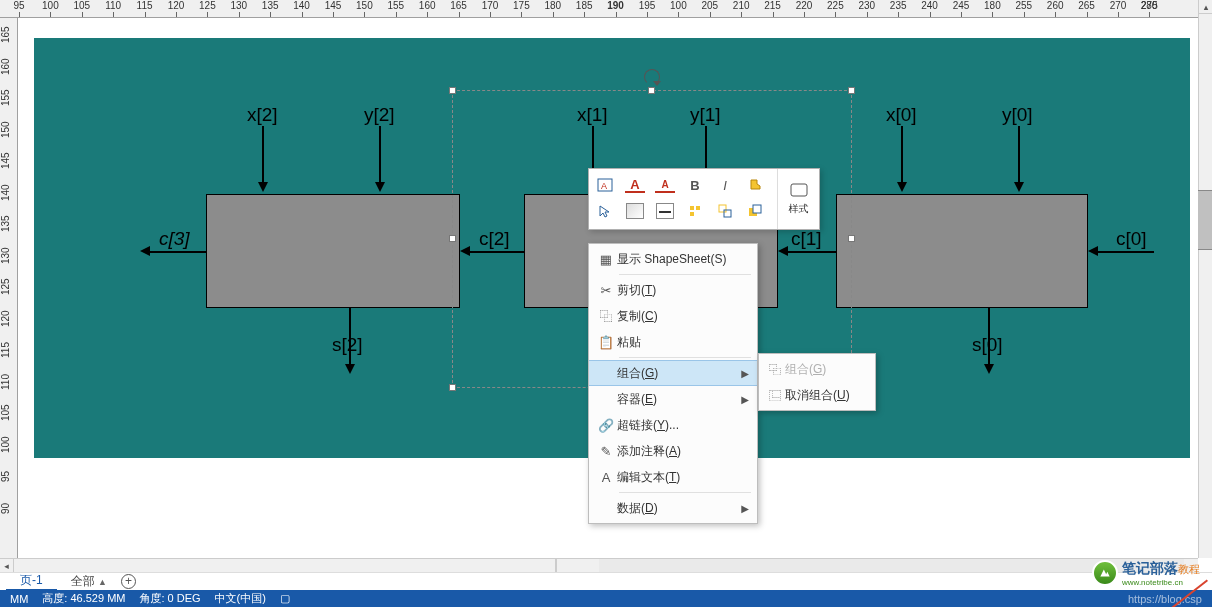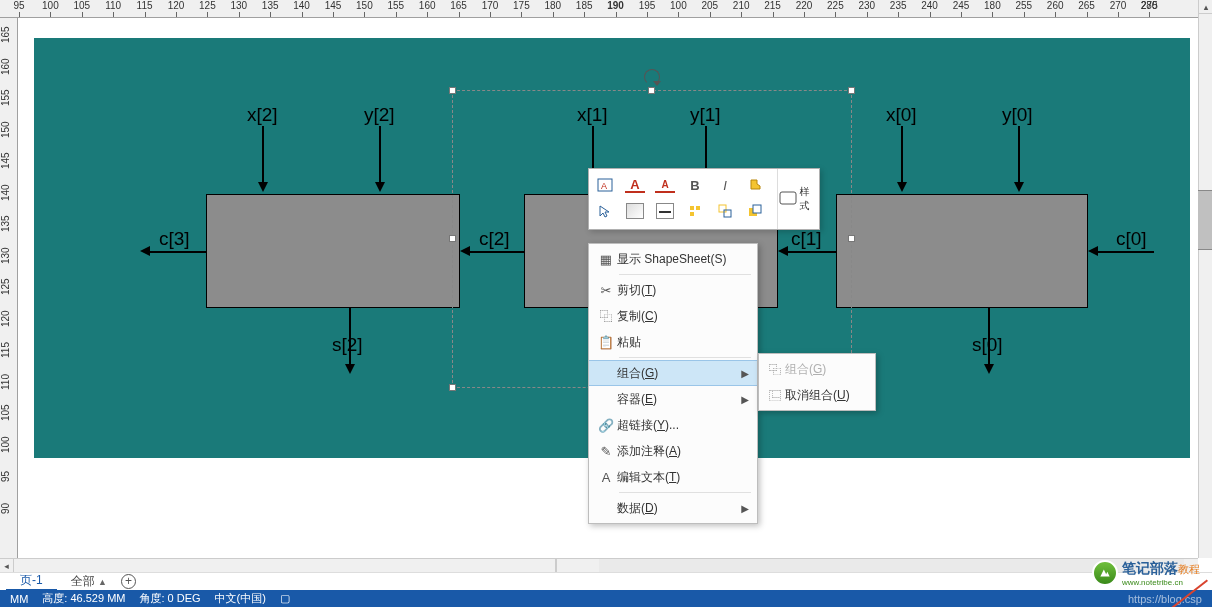--- a/index.html
+++ b/index.html
@@ -29,21 +29,21 @@
 .ah-left { position: absolute; width: 0; height: 0; border-top: 5px solid transparent; border-bottom: 5px solid transparent; border-right: 10px solid #000; }
 
 .sel { position: absolute; border: 1px dashed #888; pointer-events: none; }
 .handle { position: absolute; width: 7px; height: 7px; background: #fff; border: 1px solid #777; }
 .rot { position: absolute; left: 50%; top: -22px; transform: translateX(-50%); width: 16px; height: 16px; border: 1.5px solid #555; border-radius: 50%; border-bottom-color: transparent; }
 .rot::after { content:''; position:absolute; bottom:-2px; right:-2px; width:0;height:0;border-left:4px solid transparent;border-right:4px solid transparent;border-top:5px solid #555; }
 
 
 .mini-tb { position: absolute; top: 168px; left: 588px; width: 232px; height: 62px; background: #fff; border: 1px solid #b0b0b0; box-shadow: 2px 2px 6px rgba(0,0,0,0.2); z-index: 10; display: flex; }
 .mini-tb .grid { flex: 1; padding: 4px 6px; display: grid; grid-template-columns: repeat(6, 24px); grid-template-rows: 24px 24px; gap: 2px 6px; align-items: center; }
-.mini-tb .style-btn { width: 42px; border-left: 1px solid #ddd; display:flex; flex-direction:row; align-items:center; justify-content:center; font-size:10px; color:#333; gap:2px;}
+.mini-tb .style-btn { width: 42px; border-left: 1px solid #ddd; display:flex; flex-direction:column; align-items:center; justify-content:center; font-size:10px; color:#333; gap:2px;}
 .tb-icn { width: 20px; height: 20px; display: flex; align-items: center; justify-content: center; font-size: 13px; color: #555; }
 .tb-icn.red { color: #c02f1d; border-bottom: 2px solid #c02f1d; font-weight: bold; height: 16px; }
 .tb-icn.blue { color: #2a6099; }
 .sw { width:18px;height:16px;border:1px solid #888; position:relative;}
 .sw.fill { background:linear-gradient(135deg,#ddd,#fff);}
 .sw.line::after{content:'';position:absolute;left:2px;right:2px;top:50%;height:2px;background:#333;}
 
 
 .ctx { position: absolute; top: 243px; left: 588px; width: 170px; background: #fcfcfc; border: 1px solid #bdbdbd; box-shadow: 2px 2px 6px rgba(0,0,0,0.25); z-index: 11; padding: 2px 0; font-size: 12px; }
 .ctx .row { height: 26px; display: flex; align-items: center; padding: 0 8px 0 6px; position: relative; cursor: default; color:#333;}
@@ -169,21 +169,21 @@
       <div class="ah-down" style="left:341px; top:144px;"></div>
     <div class="arrow v" style="left:558px; top:88px; height:58px;"></div>
       <div class="ah-down" style="left:554px; top:144px;"></div>
     <div class="arrow v" style="left:671px; top:88px; height:58px;"></div>
       <div class="ah-down" style="left:667px; top:144px;"></div>
     <div class="arrow v" style="left:867px; top:88px; height:58px;"></div>
       <div class="ah-down" style="left:863px; top:144px;"></div>
     <div class="arrow v" style="left:984px; top:88px; height:58px;"></div>
       <div class="ah-down" style="left:980px; top:144px;"></div>
 
-    <span class="lbl" style="left:125px; top:190px;">c[3]</span>
+    <span class="lbl" style="left:125px; top:190px;font-style:italic;">c[3]</span>
     <div class="arrow h" style="left:116px; top:213px; width:56px;"></div>
       <div class="ah-left" style="left:106px; top:208px;"></div>
 
     <span class="lbl" style="left:445px; top:190px;">c[2]</span>
     <div class="arrow h" style="left:436px; top:213px; width:54px;"></div>
       <div class="ah-left" style="left:426px; top:208px;"></div>
 
     <span class="lbl" style="left:757px; top:190px;">c[1]</span>
     <div class="arrow h" style="left:752px; top:213px; width:50px;"></div>
       <div class="ah-left" style="left:744px; top:208px;"></div>

